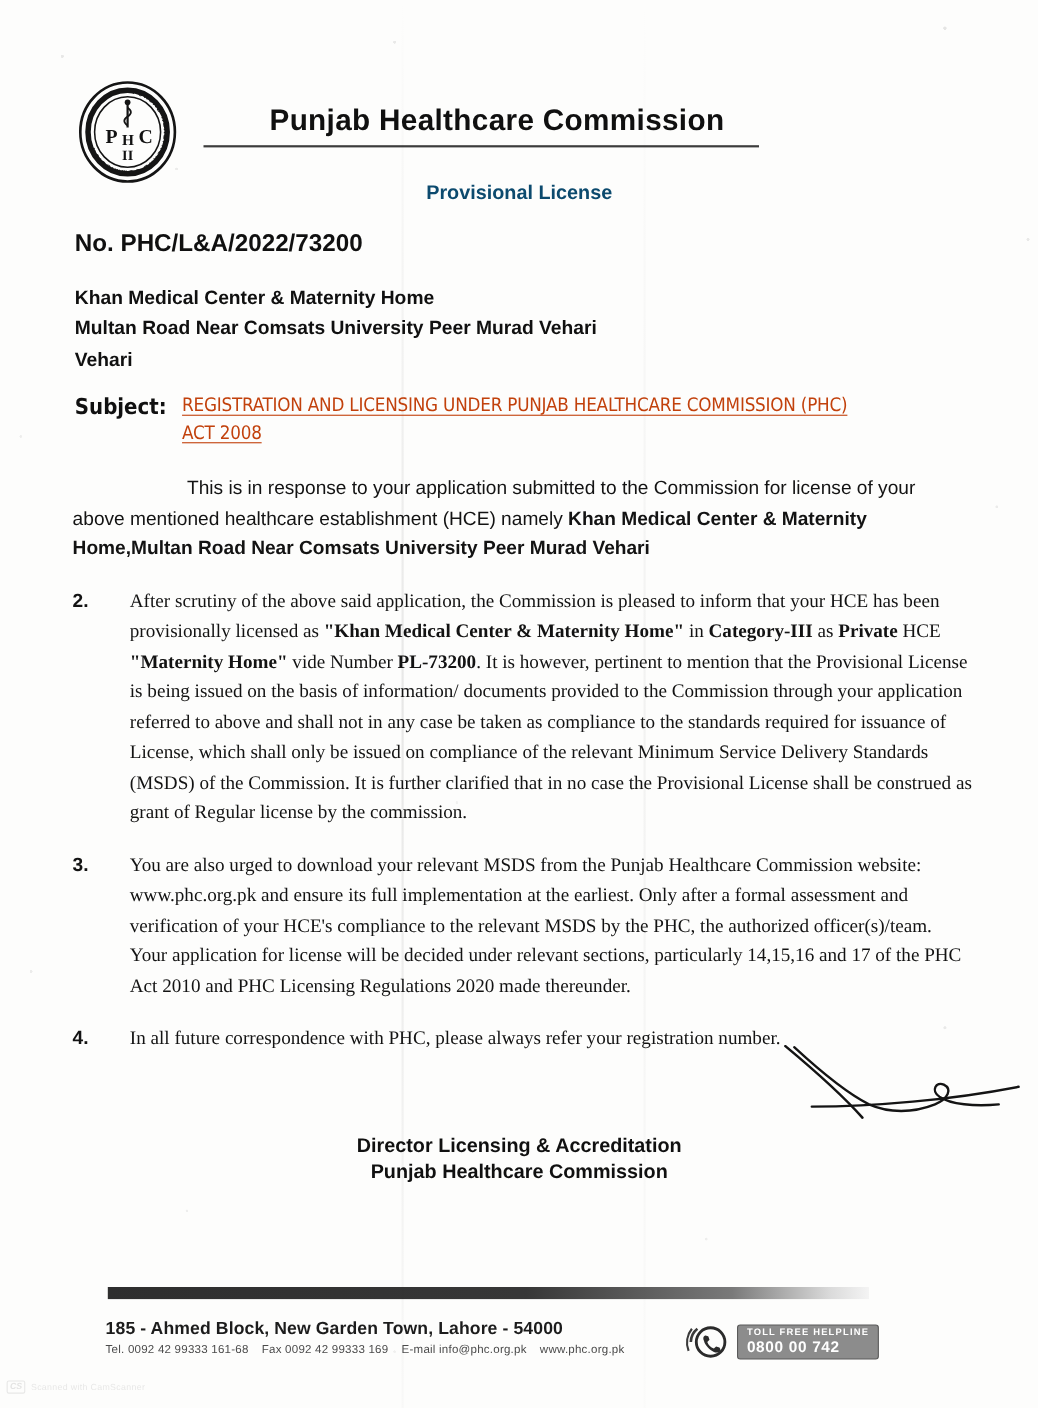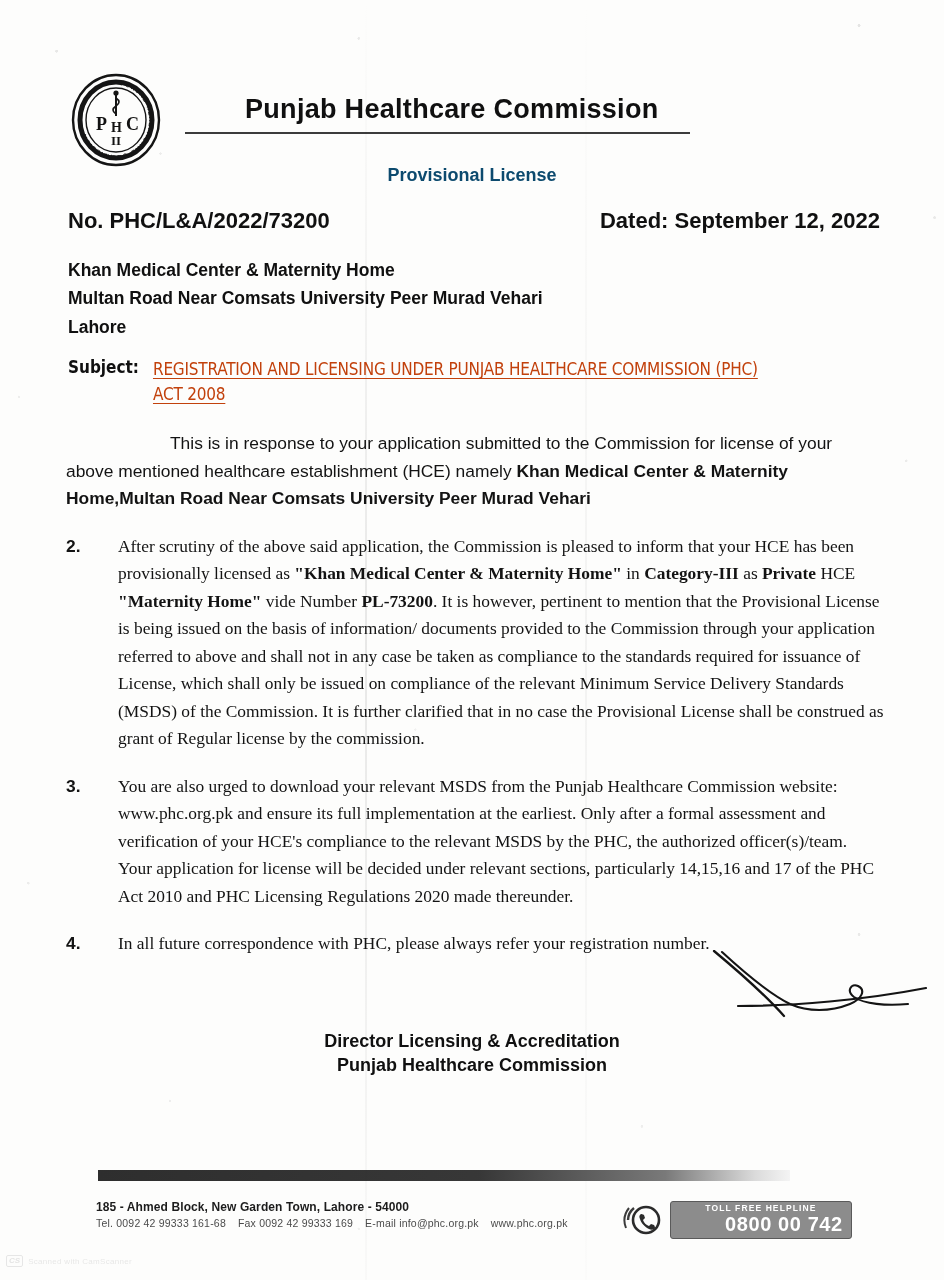--- a/index.html
+++ b/index.html
@@ -123,21 +123,21 @@
   .subject-block {
     position: absolute;
     top: 357px;
     left: 68px;
     right: 60px;
     display: flex;
     gap: 14px;
     font-family: "DejaVu Sans Condensed", "Liberation Sans Narrow", "Liberation Sans", sans-serif;
   }
   .subject-label {
-    font-size: 17px;
+    font-size: 20px;
     font-weight: bold;
     flex: 0 0 auto;
     color: #101010;
   }
   .subject-text {
     font-size: 17px;
     font-weight: normal;
     text-decoration: underline;
     text-underline-offset: 3px;
     line-height: 1.45;
@@ -198,21 +198,21 @@
     opacity: 0.92;
   }
 
   .footer {
     position: absolute;
     left: 96px;
     top: 1200px;
     color: #1c1c1c;
   }
   .footer-address {
-    font-size: 12px;
+    font-size: 16px;
     font-weight: bold;
     letter-spacing: 0.1px;
     margin-bottom: 3px;
   }
   .footer-contact {
     font-size: 10.5px;
     color: #4b4b4b;
     letter-spacing: 0.2px;
   }
   .footer-contact span { margin-right: 12px; }
@@ -223,37 +223,36 @@
     top: 1198px;
     display: flex;
     align-items: center;
     gap: 4px;
   }
   .helpline-badge {
     background: #8c8c8c;
     border: 1px solid #5a5a5a;
     border-radius: 3px;
     padding: 2px 8px 3px 8px;
-    text-align: center;
+    text-align: left;
     color: #ffffff;
   }
   .helpline-label {
     font-size: 8.5px;
     font-weight: bold;
     letter-spacing: 1.1px;
     display: block;
     line-height: 1.1;
   }
   .helpline-number {
-    font-size: 20px;
+    font-size: 14px;
     font-weight: bold;
     letter-spacing: 0.6px;
     display: block;
     line-height: 1.05;
-    margin-left: 46px;
   }
 
   .watermark {
     position: absolute;
     left: 6px;
     top: 1255px;
     display: flex;
     align-items: center;
     gap: 5px;
     opacity: 0.22;
@@ -307,27 +306,26 @@
       </svg>
     </div>
     <div class="org-title">Punjab Healthcare Commission</div>
     <div class="org-rule"></div>
   </div>
 
   <div class="doc-subtitle">Provisional License</div>
 
   <div class="ref-row">
     <div class="ref-no">No. PHC/L&amp;A/2022/73200</div>
-    <div class="ref-date">Dated: September 12, 2022</div>
   </div>
 
   <div class="addressee">
     <div>Khan Medical Center &amp; Maternity Home</div>
     <div>Multan Road Near Comsats University Peer Murad Vehari</div>
-    <div>Lahore</div>
+    <div>Vehari</div>
   </div>
 
   <div class="subject-block">
     <div class="subject-label">Subject:</div>
     <div class="subject-text">
       <span>REGISTRATION AND LICENSING UNDER PUNJAB HEALTHCARE COMMISSION (PHC)</span>
       <span class="line2">ACT 2008</span>
     </div>
   </div>
 

